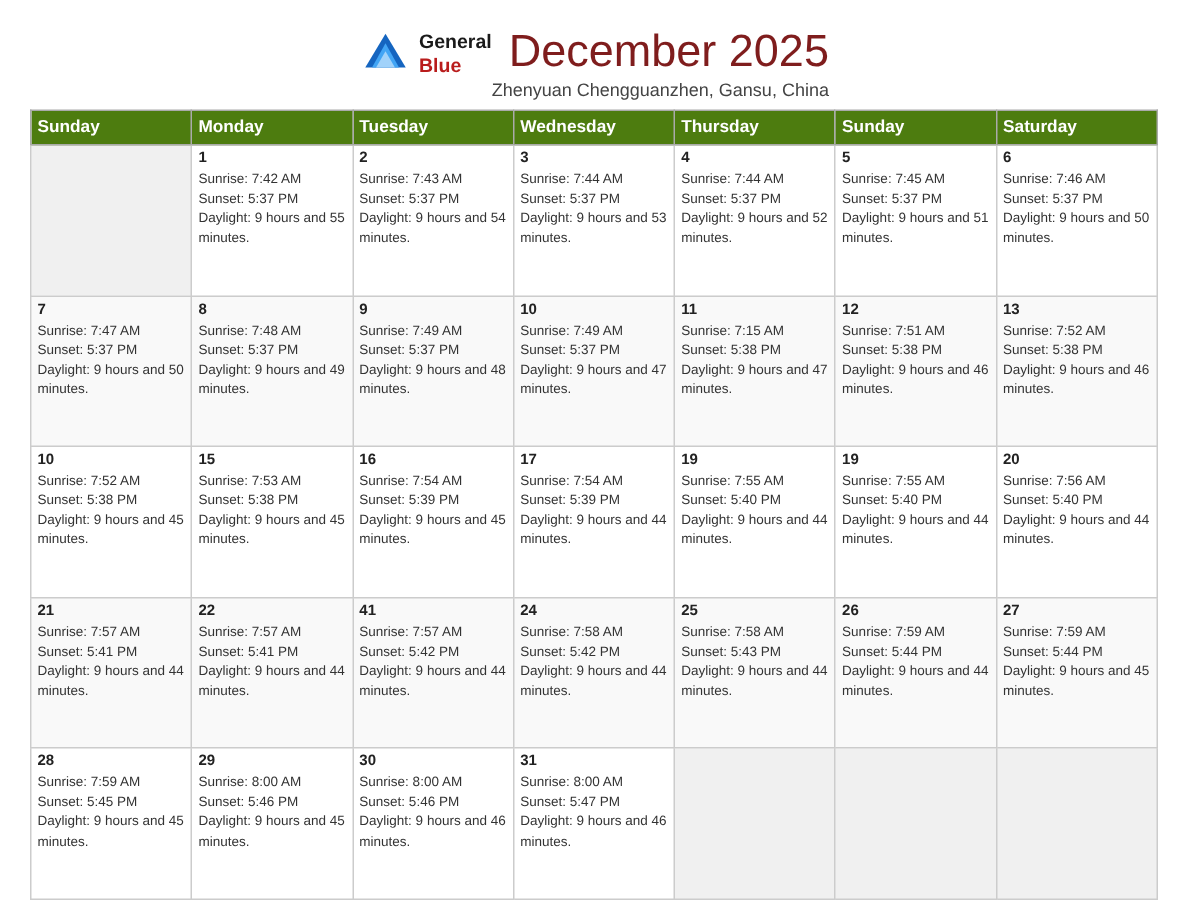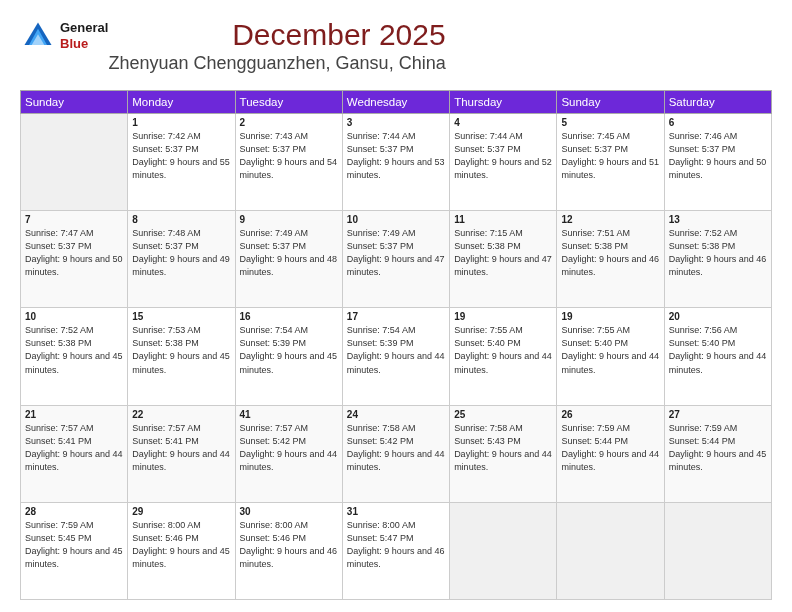--- a/index.html
+++ b/index.html
@@ -13,22 +13,22 @@
     .page {
       width: 792px;
       height: 612px;
       padding: 18px 20px 12px 20px;
       display: flex;
       flex-direction: column;
     }
     .header {
       display: flex;
       align-items: flex-start;
-      justify-content: flex-start;
-      margin-bottom: 16px;
+      justify-content: center;
+      margin-bottom: 6px;
     }
     .logo {
       display: flex;
       align-items: center;
       gap: 4px;
     }
     .logo-text {
       font-size: 13px;
       font-weight: bold;
       color: #1a1a1a;
@@ -42,35 +42,35 @@
     .title-block {
       text-align: right;
     }
     .month-title {
       font-size: 30px;
       font-weight: 300;
       color: #7f1d1d;
       line-height: 1.1;
     }
     .location-title {
-      font-size: 18px;
+      font-size: 12px;
       color: #444;
       margin-top: 2px;
     }
     table {
       width: 100%;
       border-collapse: collapse;
       flex: 1;
       table-layout: fixed;
     }
     thead tr th {
-      background-color: #6d28d9;
+      background-color: #4d7c0f;
       color: #fff;
       font-size: 11.5px;
-      font-weight: normal;
+      font-weight: bold;
       padding: 5px 4px;
       text-align: left;
       border: 1px solid #aaa;
     }
     tbody tr td {
       border: 1px solid #ccc;
       vertical-align: top;
       padding: 3px 4px;
       font-size: 9.2px;
       color: #222;

